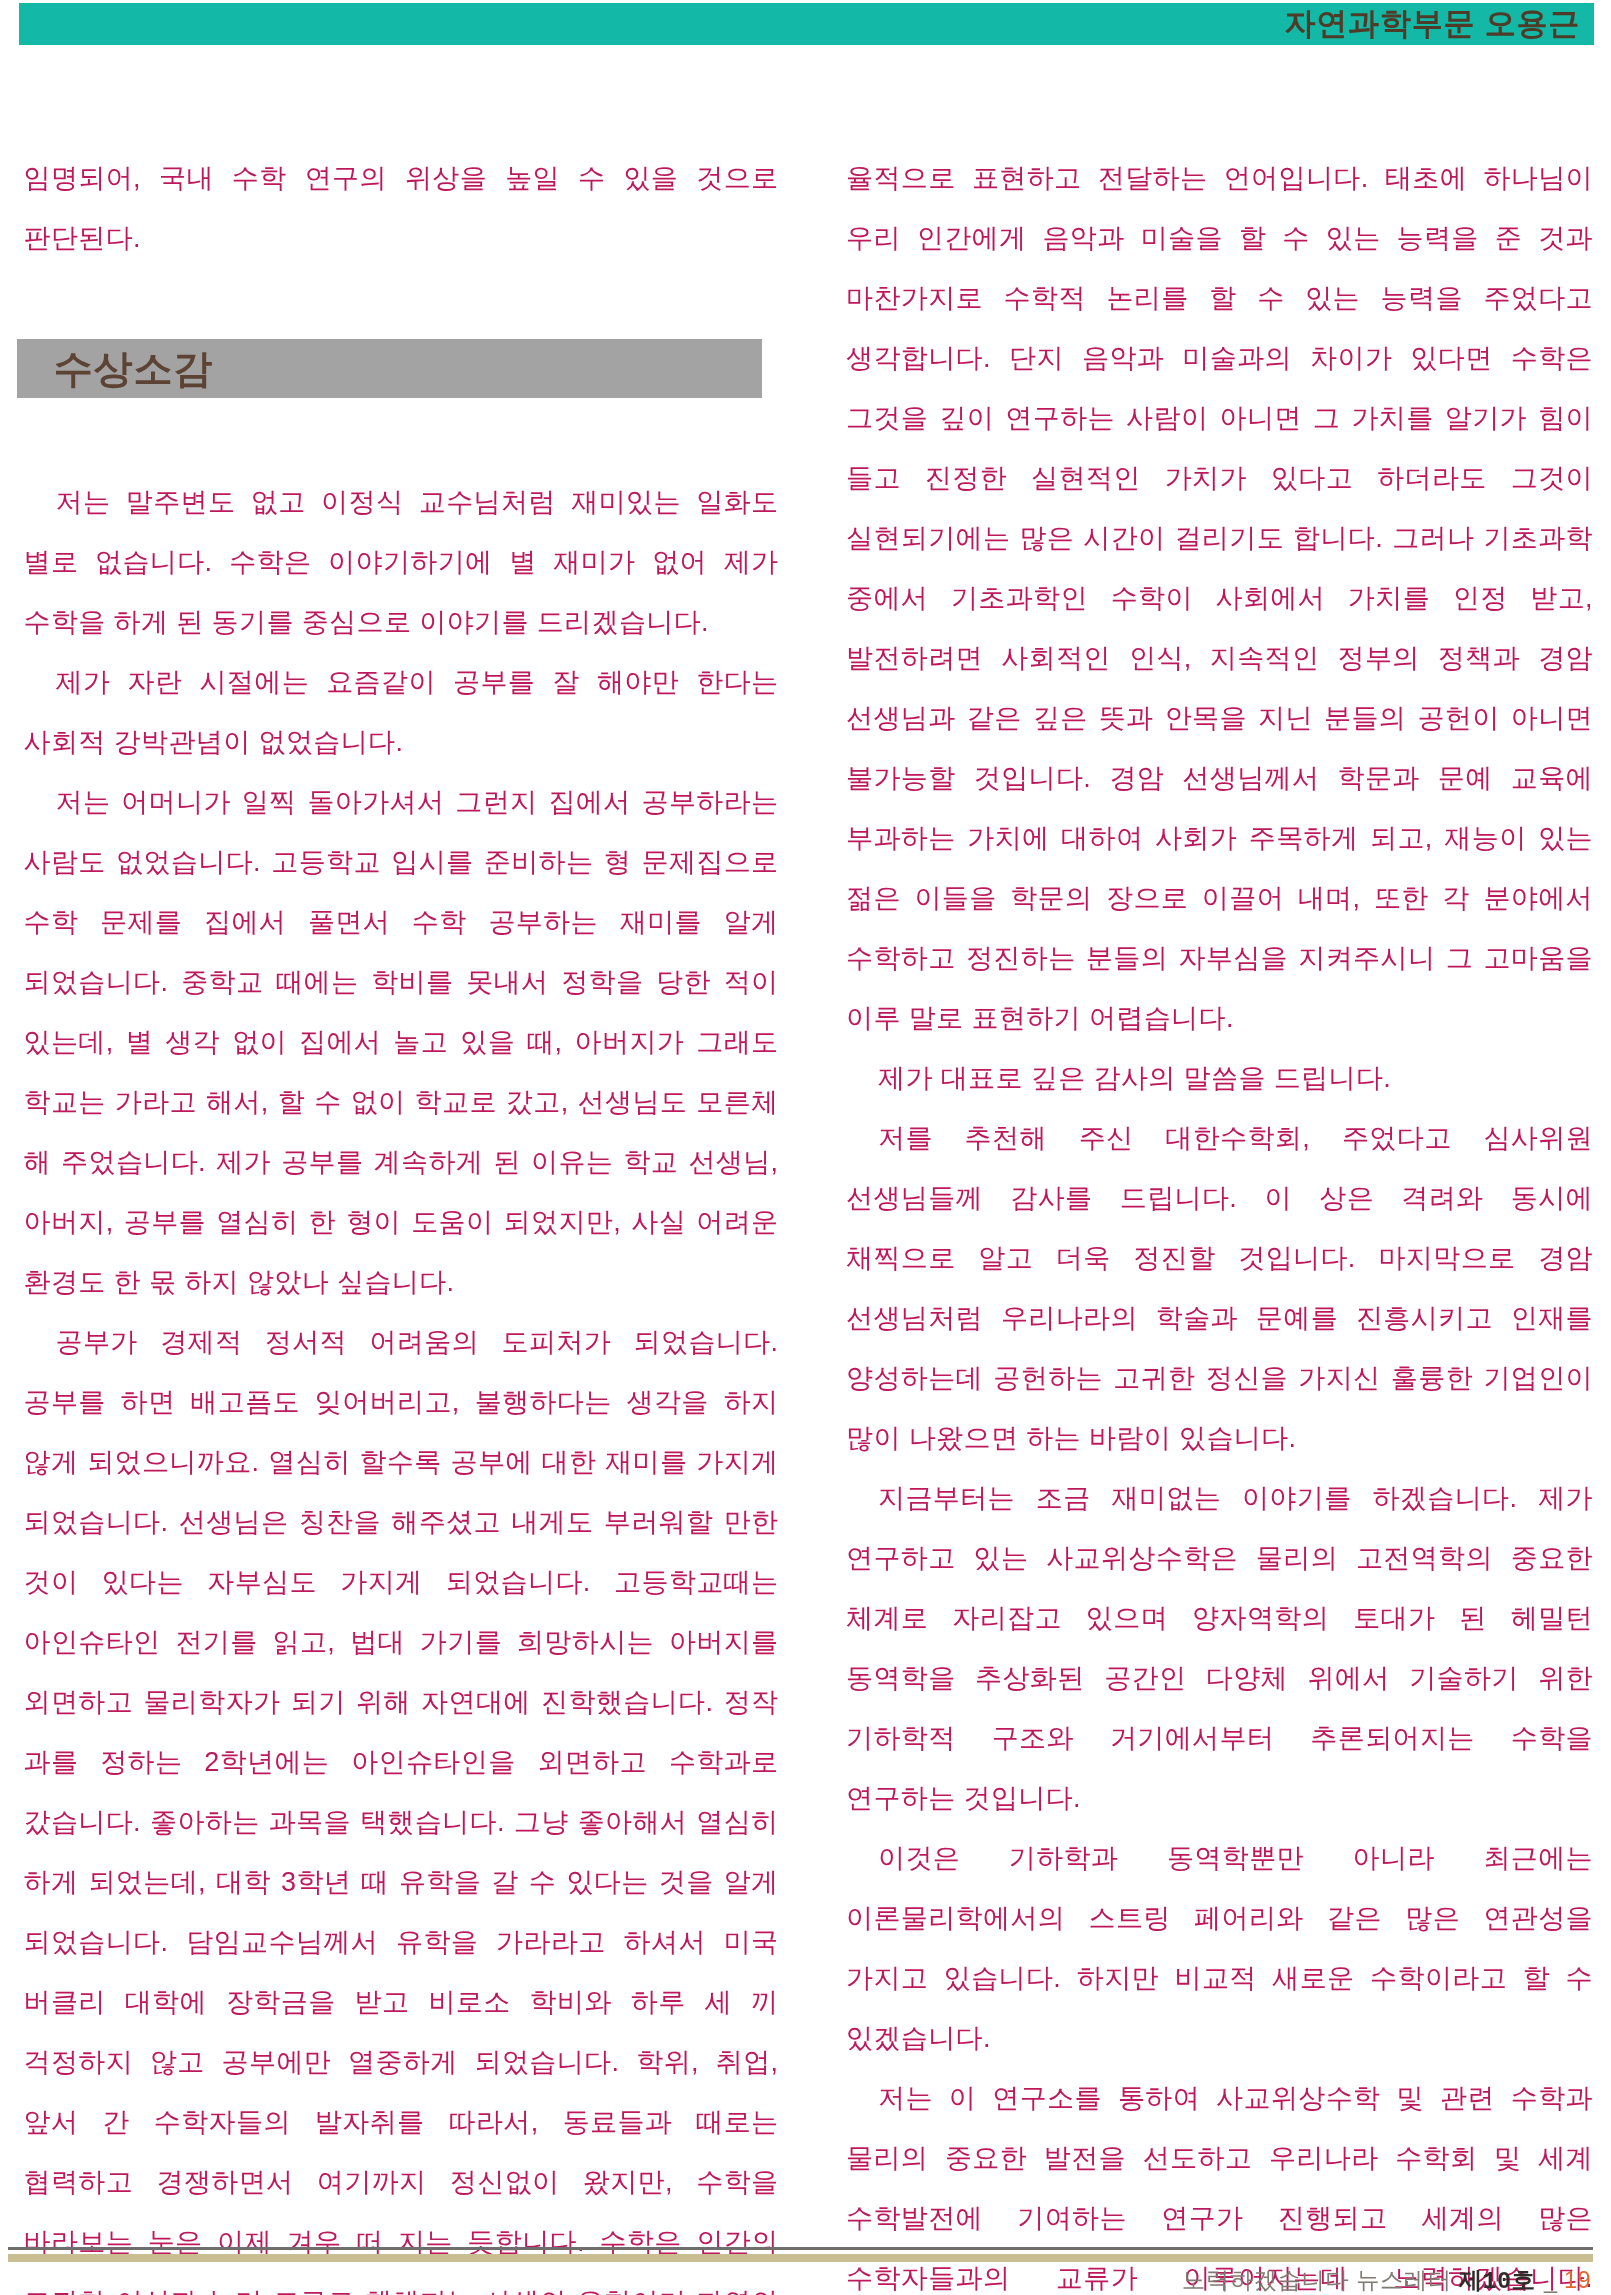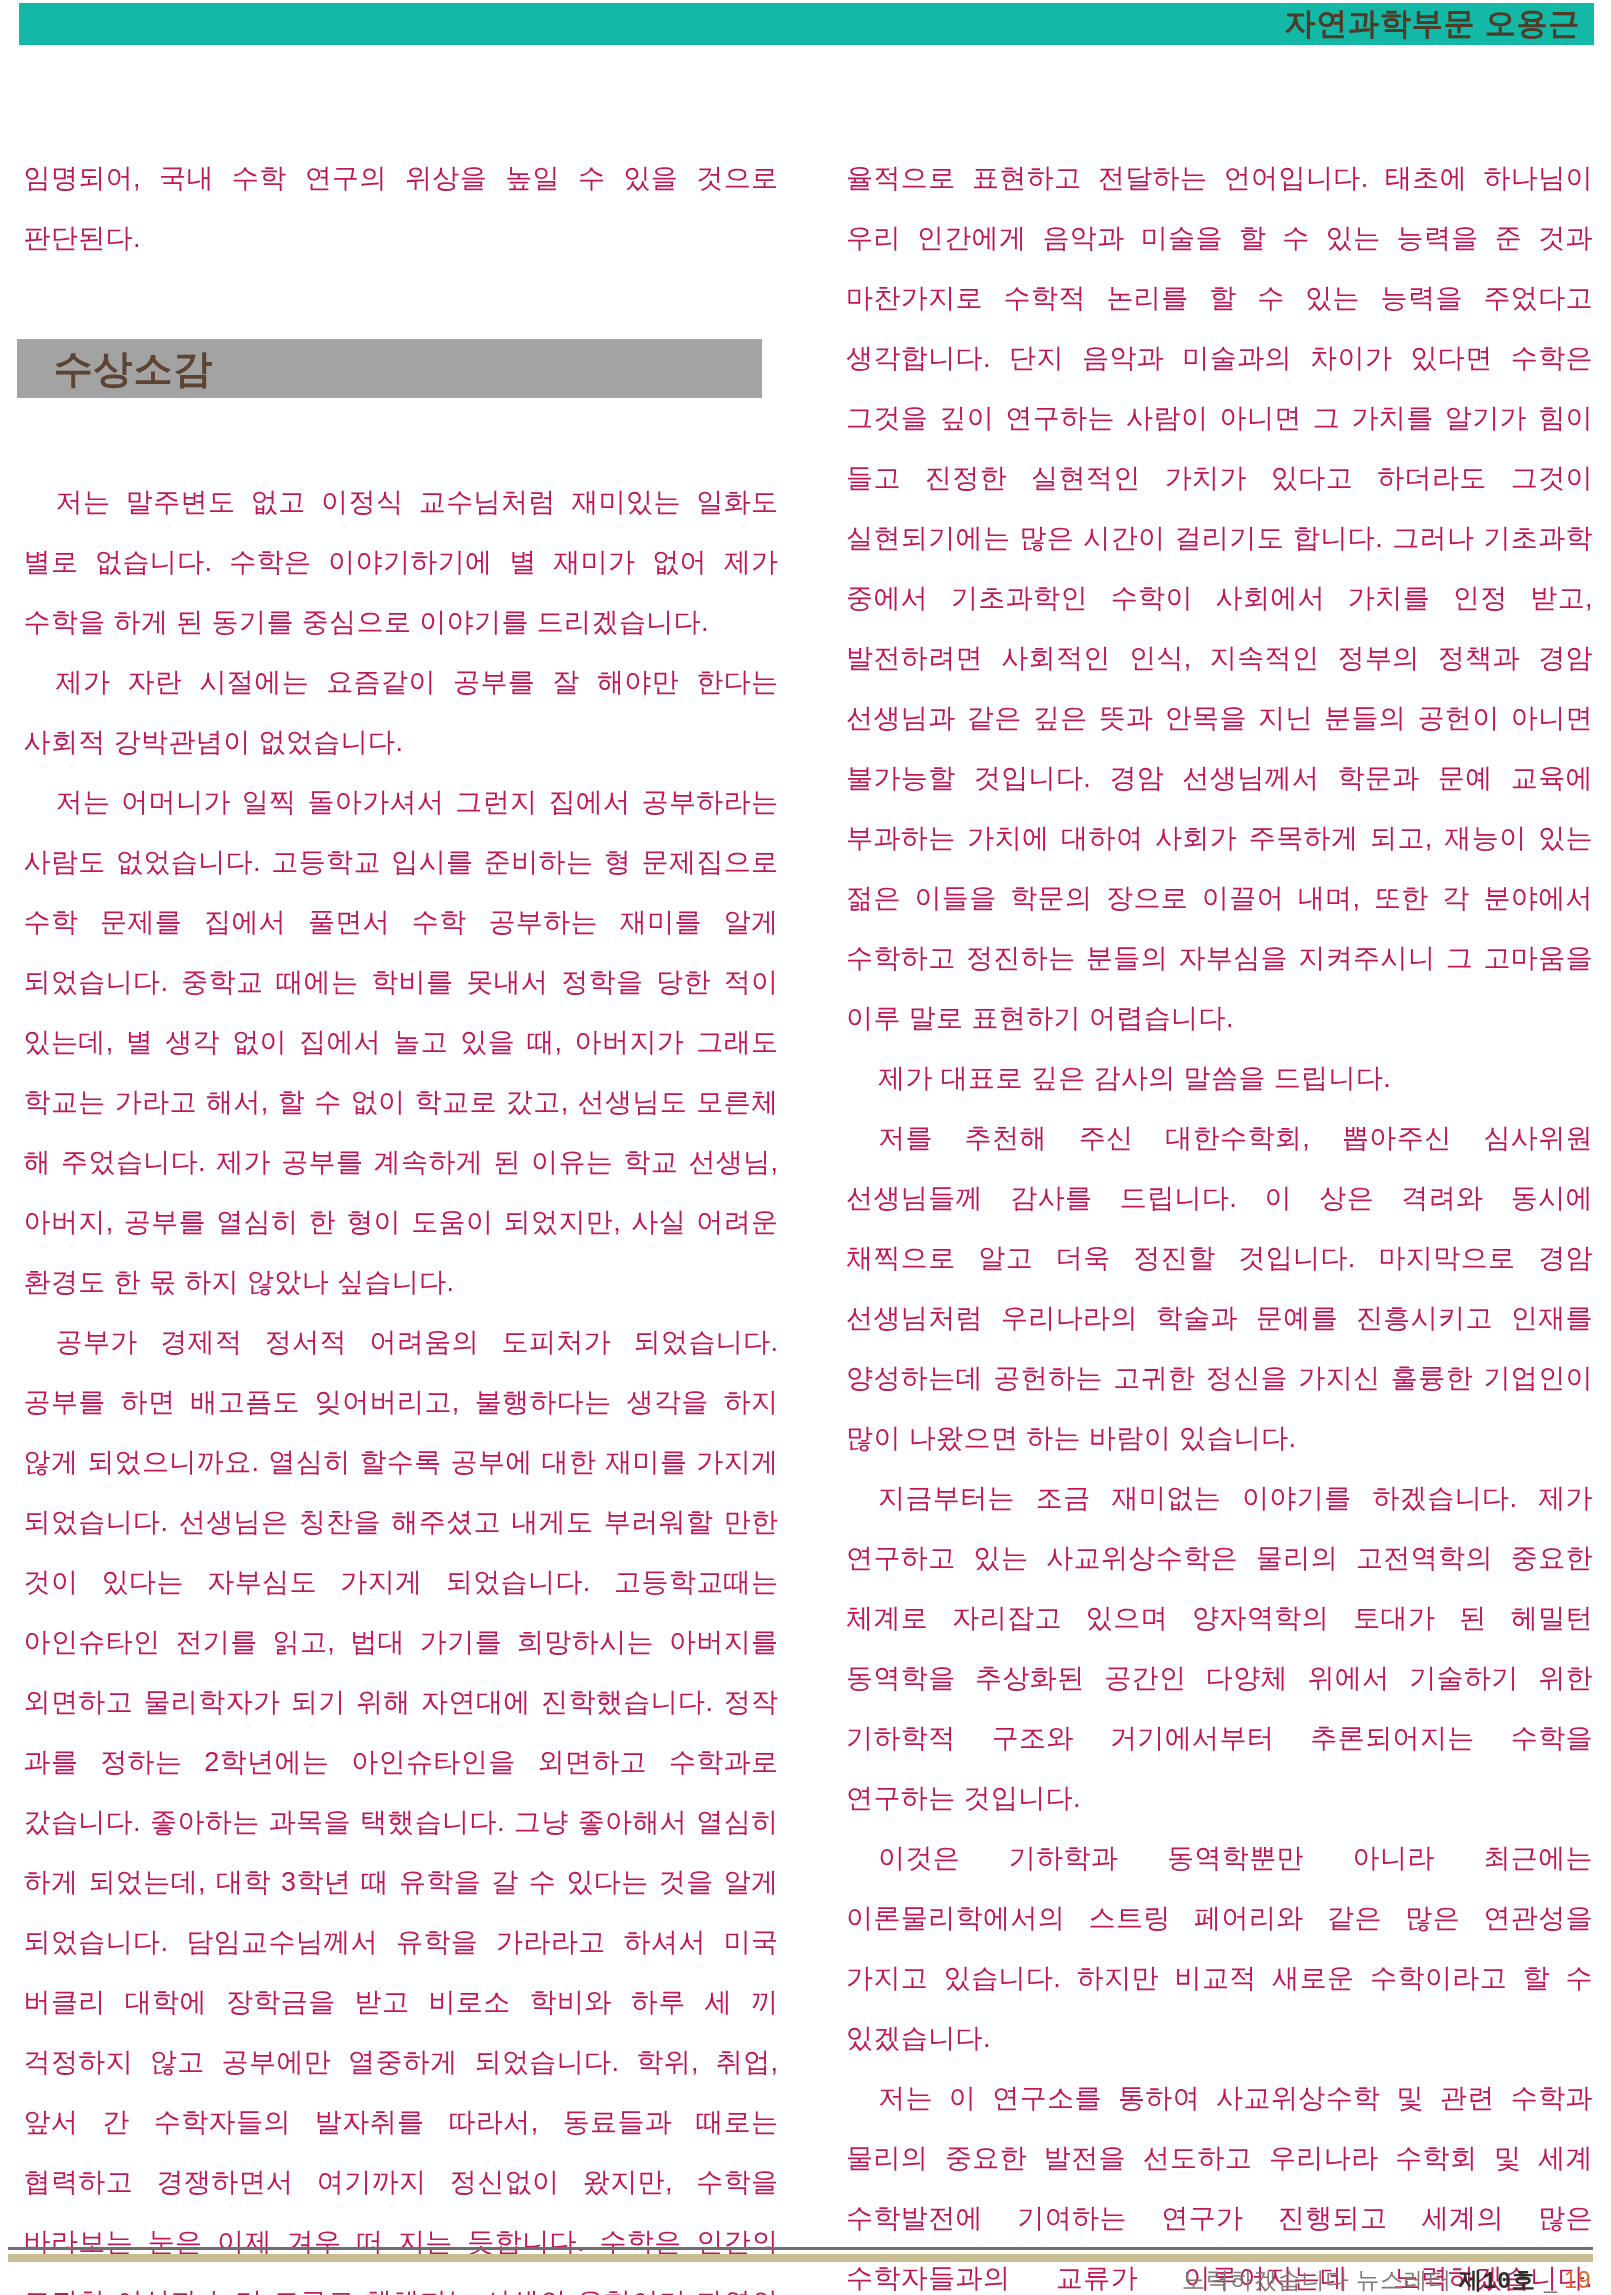--- a/index.html
+++ b/index.html
@@ -114,21 +114,21 @@
 
     <p class="body-text indent">저는 말주변도 없고 이정식 교수님처럼 재미있는 일화도 별로 없습니다. 수학은 이야기하기에 별 재미가 없어 제가 수학을 하게 된 동기를 중심으로 이야기를 드리겠습니다.</p>
     <p class="body-text indent">제가 자란 시절에는 요즘같이 공부를 잘 해야만 한다는 사회적 강박관념이 없었습니다.</p>
     <p class="body-text indent">저는 어머니가 일찍 돌아가셔서 그런지 집에서 공부하라는 사람도 없었습니다. 고등학교 입시를 준비하는 형 문제집으로 수학 문제를 집에서 풀면서 수학 공부하는 재미를 알게 되었습니다. 중학교 때에는 학비를 못내서 정학을 당한 적이 있는데, 별 생각 없이 집에서 놀고 있을 때, 아버지가 그래도 학교는 가라고 해서, 할 수 없이 학교로 갔고, 선생님도 모른체 해 주었습니다. 제가 공부를 계속하게 된 이유는 학교 선생님, 아버지, 공부를 열심히 한 형이 도움이 되었지만, 사실 어려운 환경도 한 몫 하지 않았나 싶습니다.</p>
     <p class="body-text indent">공부가 경제적 정서적 어려움의 도피처가 되었습니다. 공부를 하면 배고픔도 잊어버리고, 불행하다는 생각을 하지 않게 되었으니까요. 열심히 할수록 공부에 대한 재미를 가지게 되었습니다. 선생님은 칭찬을 해주셨고 내게도 부러워할 만한 것이 있다는 자부심도 가지게 되었습니다. 고등학교때는 아인슈타인 전기를 읽고, 법대 가기를 희망하시는 아버지를 외면하고 물리학자가 되기 위해 자연대에 진학했습니다. 정작 과를 정하는 2학년에는 아인슈타인을 외면하고 수학과로 갔습니다. 좋아하는 과목을 택했습니다. 그냥 좋아해서 열심히 하게 되었는데, 대학 3학년 때 유학을 갈 수 있다는 것을 알게 되었습니다. 담임교수님께서 유학을 가라라고 하셔서 미국 버클리 대학에 장학금을 받고 비로소 학비와 하루 세 끼 걱정하지 않고 공부에만 열중하게 되었습니다. 학위, 취업, 앞서 간 수학자들의 발자취를 따라서, 동료들과 때로는 협력하고 경쟁하면서 여기까지 정신없이 왔지만, 수학을 바라보는 눈은 이제 겨우 떠 지는 듯합니다. 수학은 인간의 고귀한 이성과 논리 도구로 행해지는 사색의 유형이며 자연의 이치를 가장 효</p>
   </div>
 
   <div class="column column-right">
     <p class="body-text">율적으로 표현하고 전달하는 언어입니다. 태초에 하나님이 우리 인간에게 음악과 미술을 할 수 있는 능력을 준 것과 마찬가지로 수학적 논리를 할 수 있는 능력을 주었다고 생각합니다. 단지 음악과 미술과의 차이가 있다면 수학은 그것을 깊이 연구하는 사람이 아니면 그 가치를 알기가 힘이 들고 진정한 실현적인 가치가 있다고 하더라도 그것이 실현되기에는 많은 시간이 걸리기도 합니다. 그러나 기초과학 중에서 기초과학인 수학이 사회에서 가치를 인정 받고, 발전하려면 사회적인 인식, 지속적인 정부의 정책과 경암 선생님과 같은 깊은 뜻과 안목을 지닌 분들의 공헌이 아니면 불가능할 것입니다. 경암 선생님께서 학문과 문예 교육에 부과하는 가치에 대하여 사회가 주목하게 되고, 재능이 있는 젊은 이들을 학문의 장으로 이끌어 내며, 또한 각 분야에서 수학하고 정진하는 분들의 자부심을 지켜주시니 그 고마움을 이루 말로 표현하기 어렵습니다.</p>
     <p class="body-text indent">제가 대표로 깊은 감사의 말씀을 드립니다.</p>
-    <p class="body-text indent">저를 추천해 주신 대한수학회, 뽑아주신 심사위원 선생님들께 감사를 드립니다. 이 상은 격려와 동시에 채찍으로 알고 더욱 정진할 것입니다. 마지막으로 경암 선생님처럼 우리나라의 학술과 문예를 진흥시키고 인재를 양성하는데 공헌하는 고귀한 정신을 가지신 훌륭한 기업인이 많이 나왔으면 하는 바람이 있습니다.</p>
+    <p class="body-text indent">저를 추천해 주신 대한수학회, 주었다고 심사위원 선생님들께 감사를 드립니다. 이 상은 격려와 동시에 채찍으로 알고 더욱 정진할 것입니다. 마지막으로 경암 선생님처럼 우리나라의 학술과 문예를 진흥시키고 인재를 양성하는데 공헌하는 고귀한 정신을 가지신 훌륭한 기업인이 많이 나왔으면 하는 바람이 있습니다.</p>
     <p class="body-text indent">지금부터는 조금 재미없는 이야기를 하겠습니다. 제가 연구하고 있는 사교위상수학은 물리의 고전역학의 중요한 체계로 자리잡고 있으며 양자역학의 토대가 된 헤밀턴 동역학을 추상화된 공간인 다양체 위에서 기술하기 위한 기하학적 구조와 거기에서부터 추론되어지는 수학을 연구하는 것입니다.</p>
     <p class="body-text indent">이것은 기하학과 동역학뿐만 아니라 최근에는 이론물리학에서의 스트링 페어리와 같은 많은 연관성을 가지고 있습니다. 하지만 비교적 새로운 수학이라고 할 수 있겠습니다.</p>
     <p class="body-text indent">저는 이 연구소를 통하여 사교위상수학 및 관련 수학과 물리의 중요한 발전을 선도하고 우리나라 수학회 및 세계 수학발전에 기여하는 연구가 진행되고 세계의 많은 수학자들과의 교류가 이루어지는데 노력하겠습니다. 감사합니다.</p>
   </div>
 
   <div class="footer-rule-thin"></div>
   <div class="footer-rule-thick"></div>
 
   <div class="footer-text">
     <span>노력하겠습니다 뉴스레터</span><span class="issue">제10호</span><span class="sep">_</span><span class="page-num">19</span>

